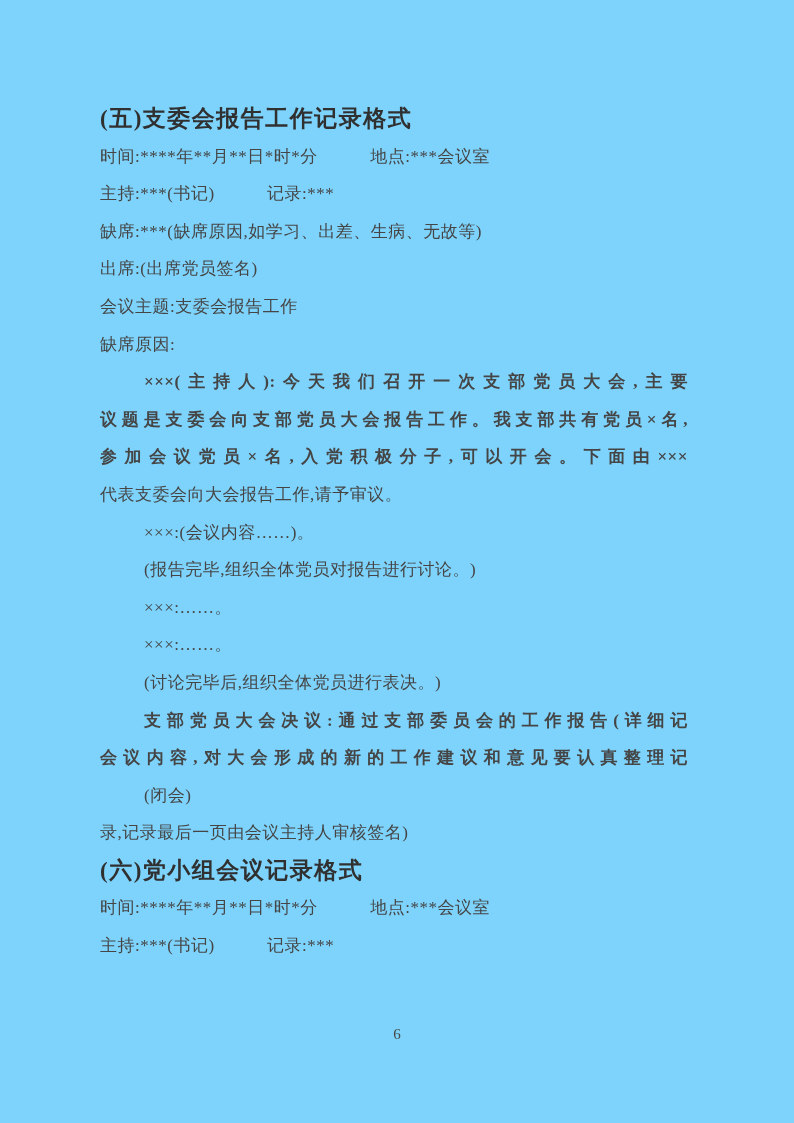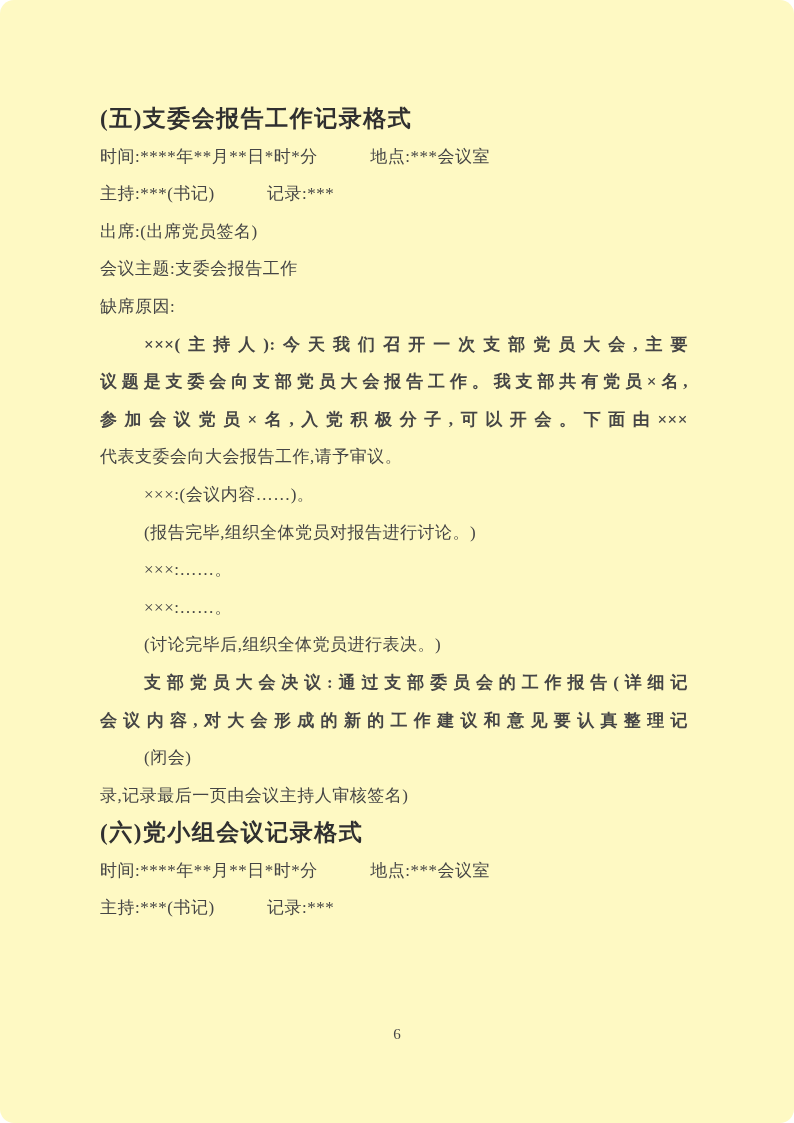--- a/index.html
+++ b/index.html
@@ -4,25 +4,24 @@
 <style>
   html, body {
     margin: 0;
     padding: 0;
     background: #ffffff;
   }
   .page {
     position: relative;
     width: 794px;
     height: 1123px;
-    background: #fef9c3;
+    background: #7dd3fc;
     overflow: hidden;
     font-family: "Liberation Serif", "DejaVu Serif", serif;
     color: #454545;
-    border-radius: 14px;
   }
   .content {
     position: absolute;
     left: 100px;
     top: 100px;
     width: 588px;
   }
   .line {
     font-size: 17px;
     height: 37.6px;
@@ -57,20 +56,21 @@
   }
 </style>
 </head>
 <body>
 
 <div class="page">
   <div class="content">
     <div class="line heading">(五)支委会报告工作记录格式</div>
     <div class="line">时间:****年**月**日*时*分　　　地点:***会议室</div>
     <div class="line">主持:***(书记)　　　记录:***</div>
+    <div class="line">缺席:***(缺席原因,如学习、出差、生病、无故等)</div>
     <div class="line">出席:(出席党员签名)</div>
     <div class="line">会议主题:支委会报告工作</div>
     <div class="line">缺席原因:</div>
     <div class="line indent fill">×××(主持人):今天我们召开一次支部党员大会,主要</div>
     <div class="line fill">议题是支委会向支部党员大会报告工作。我支部共有党员×名,</div>
     <div class="line fill">参加会议党员×名,入党积极分子,可以开会。下面由×××</div>
     <div class="line">代表支委会向大会报告工作,请予审议。</div>
     <div class="line indent">×××:(会议内容……)。</div>
     <div class="line indent">(报告完毕,组织全体党员对报告进行讨论。)</div>
     <div class="line indent">×××:……。</div>

